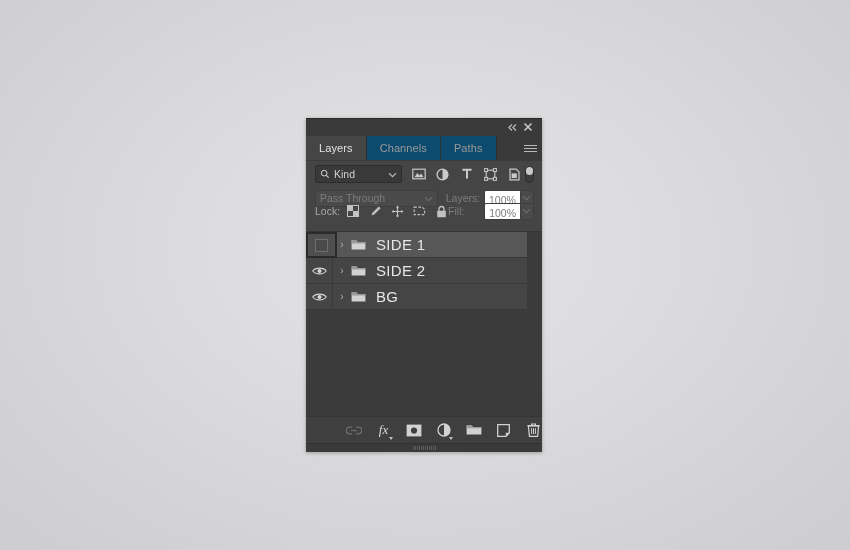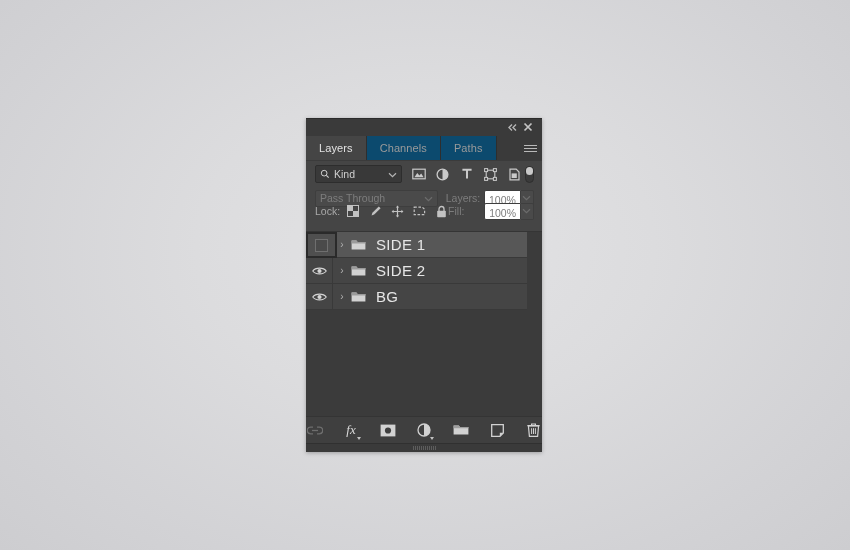--- a/index.html
+++ b/index.html
@@ -236,21 +236,21 @@
     width: 13px; height: 13px;
     border: 1px solid #6f6f6f;
     background: #4a4a4a;
   }
 
   
   .bottom-bar {
     height: 27px; flex: 0 0 27px;
     background: #3f3f3f;
     border-top: 1px solid #343434;
-    display: flex; align-items: center; justify-content: space-between;
+    display: flex; align-items: center; justify-content: flex-end;
     gap: 13px;
   }
   .bicon {
     width: 17px; height: 17px;
     display: flex; align-items: center; justify-content: center;
     color: #cfcfcf;
     position: relative;
   }
   .bicon.dim { color: #6e6e6e; }
   .mini-caret {

